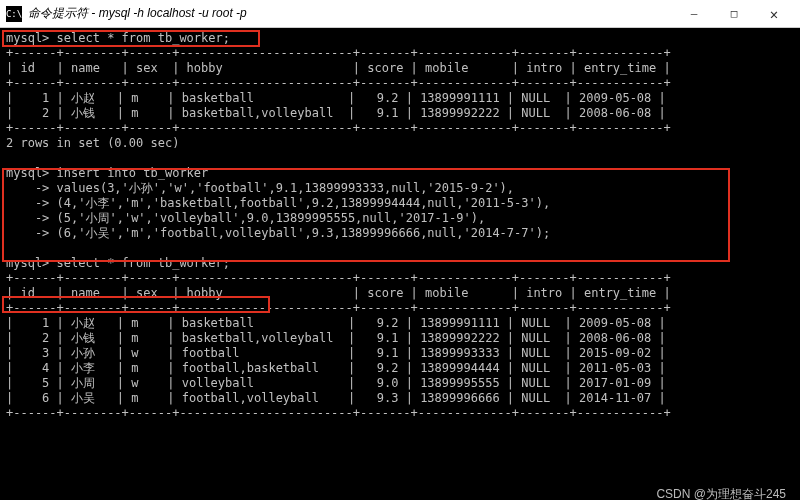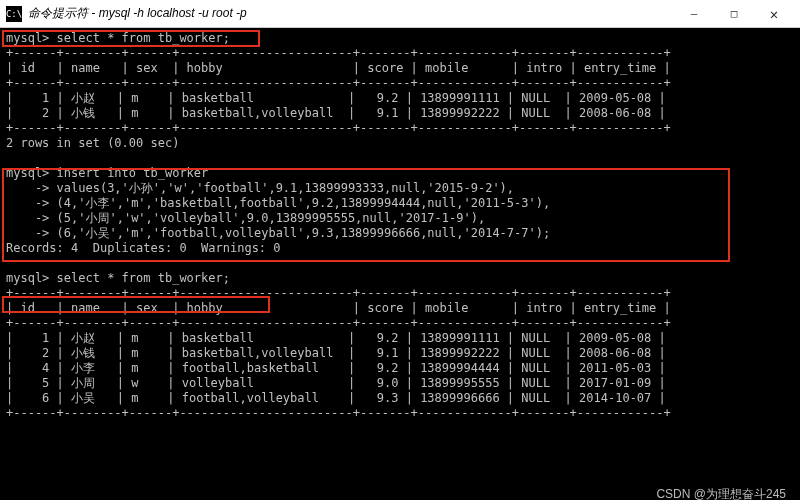--- a/index.html
+++ b/index.html
@@ -43,28 +43,28 @@
 <pre>|    1 | 小赵   | m    | basketball             |   9.2 | 13899991111 | NULL  | 2009-05-08 |</pre>
 <pre>|    2 | 小钱   | m    | basketball,volleyball  |   9.1 | 13899992222 | NULL  | 2008-06-08 |</pre>
 <pre>+------+--------+------+------------------------+-------+-------------+-------+------------+</pre>
 <pre>2 rows in set (0.00 sec)</pre>
 <pre> </pre>
 <pre>mysql&gt; insert into tb_worker</pre>
 <pre>    -&gt; values(3,'小孙','w','football',9.1,13899993333,null,'2015-9-2'),</pre>
 <pre>    -&gt; (4,'小李','m','basketball,football',9.2,13899994444,null,'2011-5-3'),</pre>
 <pre>    -&gt; (5,'小周','w','volleyball',9.0,13899995555,null,'2017-1-9'),</pre>
 <pre>    -&gt; (6,'小吴','m','football,volleyball',9.3,13899996666,null,'2014-7-7');</pre>
-<pre>Records: 4  Duplicates: 0  Warnings: 0</pre>
 <pre> </pre>
 <pre>mysql&gt; select * from tb_worker;</pre>
 <pre>+------+--------+------+------------------------+-------+-------------+-------+------------+</pre>
 <pre>| id   | name   | sex  | hobby                  | score | mobile      | intro | entry_time |</pre>
 <pre>+------+--------+------+------------------------+-------+-------------+-------+------------+</pre>
 <pre>|    1 | 小赵   | m    | basketball             |   9.2 | 13899991111 | NULL  | 2009-05-08 |</pre>
 <pre>|    2 | 小钱   | m    | basketball,volleyball  |   9.1 | 13899992222 | NULL  | 2008-06-08 |</pre>
+<pre>|    3 | 小孙   | w    | football               |   9.1 | 13899993333 | NULL  | 2015-09-02 |</pre>
 <pre>|    4 | 小李   | m    | football,basketball    |   9.2 | 13899994444 | NULL  | 2011-05-03 |</pre>
 <pre>|    5 | 小周   | w    | volleyball             |   9.0 | 13899995555 | NULL  | 2017-01-09 |</pre>
-<pre>|    6 | 小吴   | m    | football,volleyball    |   9.3 | 13899996666 | NULL  | 2014-10-07 |</pre>
+<pre>|    6 | 小吴   | m    | football,volleyball    |   9.3 | 13899996666 | NULL  | 2014-11-07 |</pre>
 <pre>+------+--------+------+------------------------+-------+-------------+-------+------------+</pre>
 
     <div class="watermark">CSDN @为理想奋斗245</div>
   </div>
 </div>
 
 </body></html>

